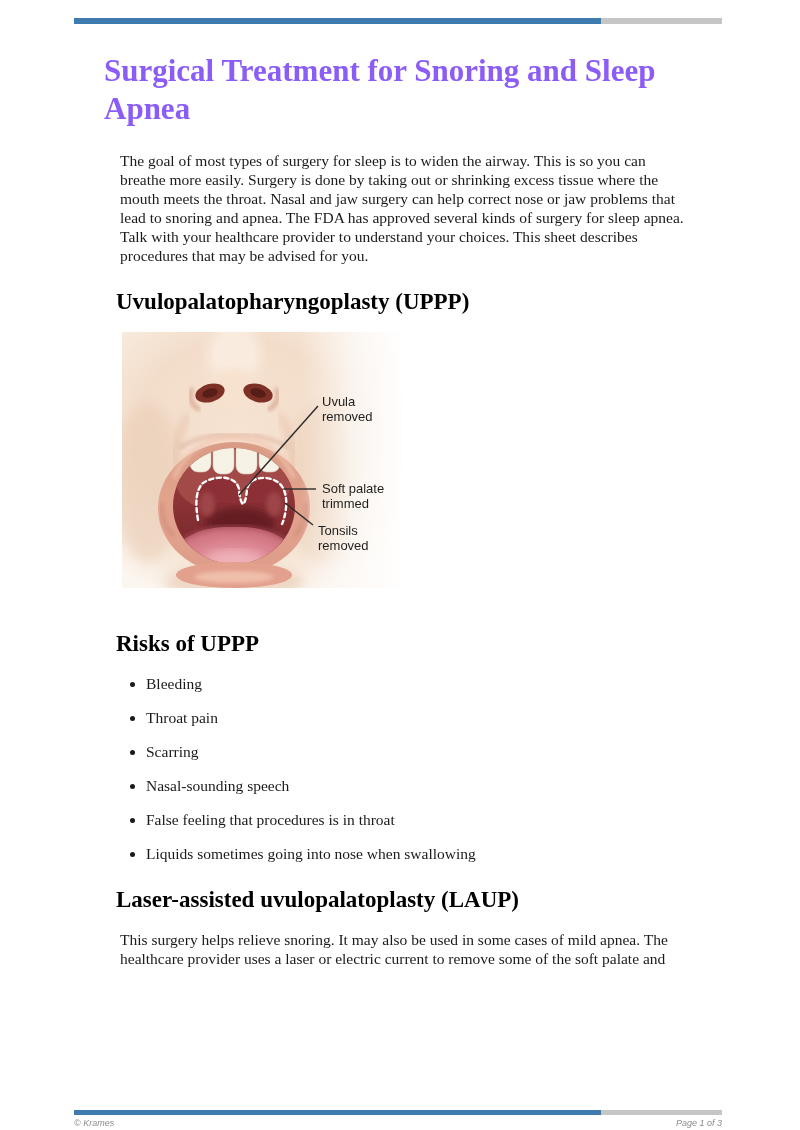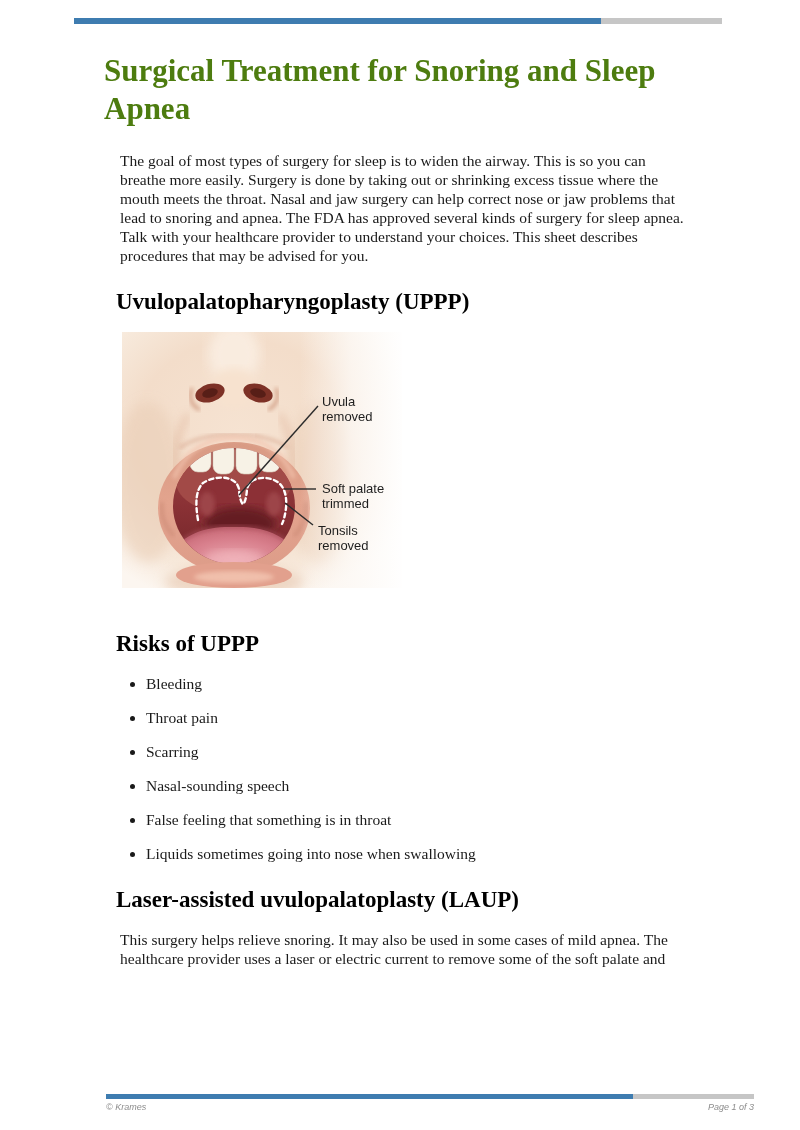--- a/index.html
+++ b/index.html
@@ -14,41 +14,41 @@
   .accent-bar{display:flex;}
   .accent-bar .bar-blue{width:81.3%;background:var(--bar-blue,#3e7cb0);}
   .accent-bar .bar-gray{flex:1;background:var(--bar-gray,#c6c6c6);}
 
   .top-bar{position:absolute;left:74px;top:18px;width:648px;height:6px;}
 
   .content{position:absolute;left:104px;top:52px;width:596px;}
 
   h1{
     font-size:31px;line-height:38px;margin:0 0 23px 0;
-    font-weight:bold;color:#4d7c0f;
+    font-weight:bold;color:#8b5cf6;
   }
   h2{
     font-size:23px;line-height:27px;margin:23px 0 17px 12px;
     font-weight:bold;color:#000;
   }
   p{font-size:15.5px;line-height:19px;margin:16px;}
 
   figure.illustration{margin:8px 0 38px 18px;padding:0;}
 
   ul.risk-list{
     list-style:disc;
     margin:16px 0 0 0;
     padding:0 0 0 42px;
   }
   ul.risk-list li{
     font-size:15.5px;line-height:19px;margin:0 0 15px 0;
   }
   ul.risk-list li:last-child{margin-bottom:0;}
 
-  .footer{position:absolute;left:74px;bottom:18px;width:648px;margin-left:32px;}
+  .footer{position:absolute;left:74px;bottom:2px;width:648px;}
   .footer-bar{height:5px;margin-bottom:3px;}
   .footer-row{
     display:flex;justify-content:space-between;align-items:baseline;
     font-family:"Liberation Sans", sans-serif;
     font-style:italic;font-size:9px;color:#8c8c8c;
   }
 
   svg text{font-family:"Liberation Sans", sans-serif;}
 </style>
 </head>
@@ -188,21 +188,21 @@
   </figure>
 
   <h2>Risks of UPPP</h2>
 
 
   <ul class="risk-list">
     <li>Bleeding</li>
     <li>Throat pain</li>
     <li>Scarring</li>
     <li>Nasal-sounding speech</li>
-    <li>False feeling that something is in throat</li>
+    <li>False feeling that procedures is in throat</li>
     <li>Liquids sometimes going into nose when swallowing</li>
   </ul>
 
   <h2>Laser-assisted uvulopalatoplasty (LAUP)</h2>
 
   <p>This surgery helps relieve snoring. It may also be used in some cases of mild apnea. The healthcare provider uses a laser or electric current to remove some of the soft palate and</p>
 
 </main>
 
 <footer class="footer">

